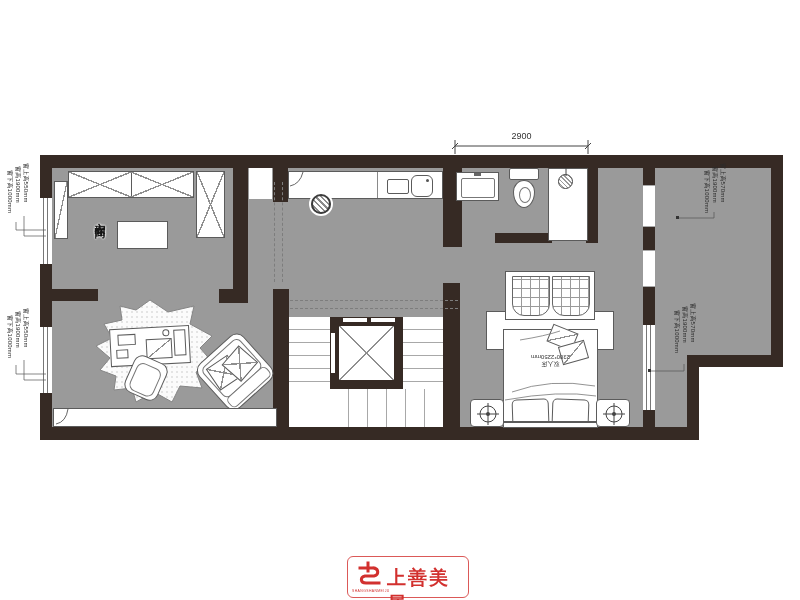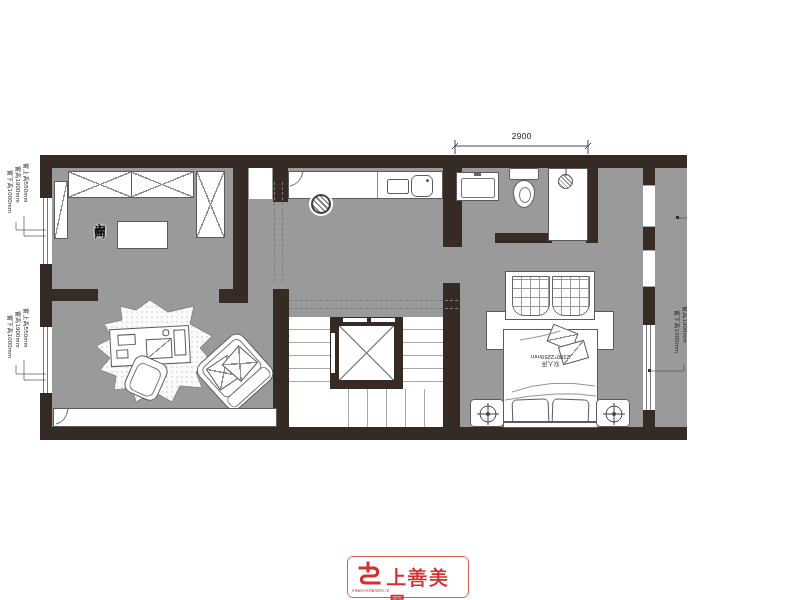--- a/index.html
+++ b/index.html
@@ -1,16 +1,16 @@
 <!DOCTYPE html>
 <html><head>
 <meta charset="utf-8">
 <style>
   html,body{margin:0;padding:0;background:#fff;}
-  .stage{position:relative;width:687px;height:600px;background:#fff;overflow:hidden;
+  .stage{position:relative;width:800px;height:600px;background:#fff;overflow:hidden;
          font-family:"Liberation Sans",sans-serif;}
   .f{position:absolute;background:#9a9a9a;}
   .w{position:absolute;background:#362a24;}
   .wh{position:absolute;background:#fff;}
   .fur{position:absolute;background:#fff;border:1px solid #5b5b5b;box-sizing:border-box;}
   .xbox{background-image:
     linear-gradient(to top right, transparent calc(50% - .7px), #8f8f8f calc(50% - .7px) calc(50% + .7px), transparent calc(50% + .7px)),
     linear-gradient(to bottom right, transparent calc(50% - .7px), #8f8f8f calc(50% - .7px) calc(50% + .7px), transparent calc(50% + .7px));}
   .diag{background-image:
     linear-gradient(to bottom right, transparent calc(50% - .6px), #8f8f8f calc(50% - .6px) calc(50% + .6px), transparent calc(50% + .6px));}

